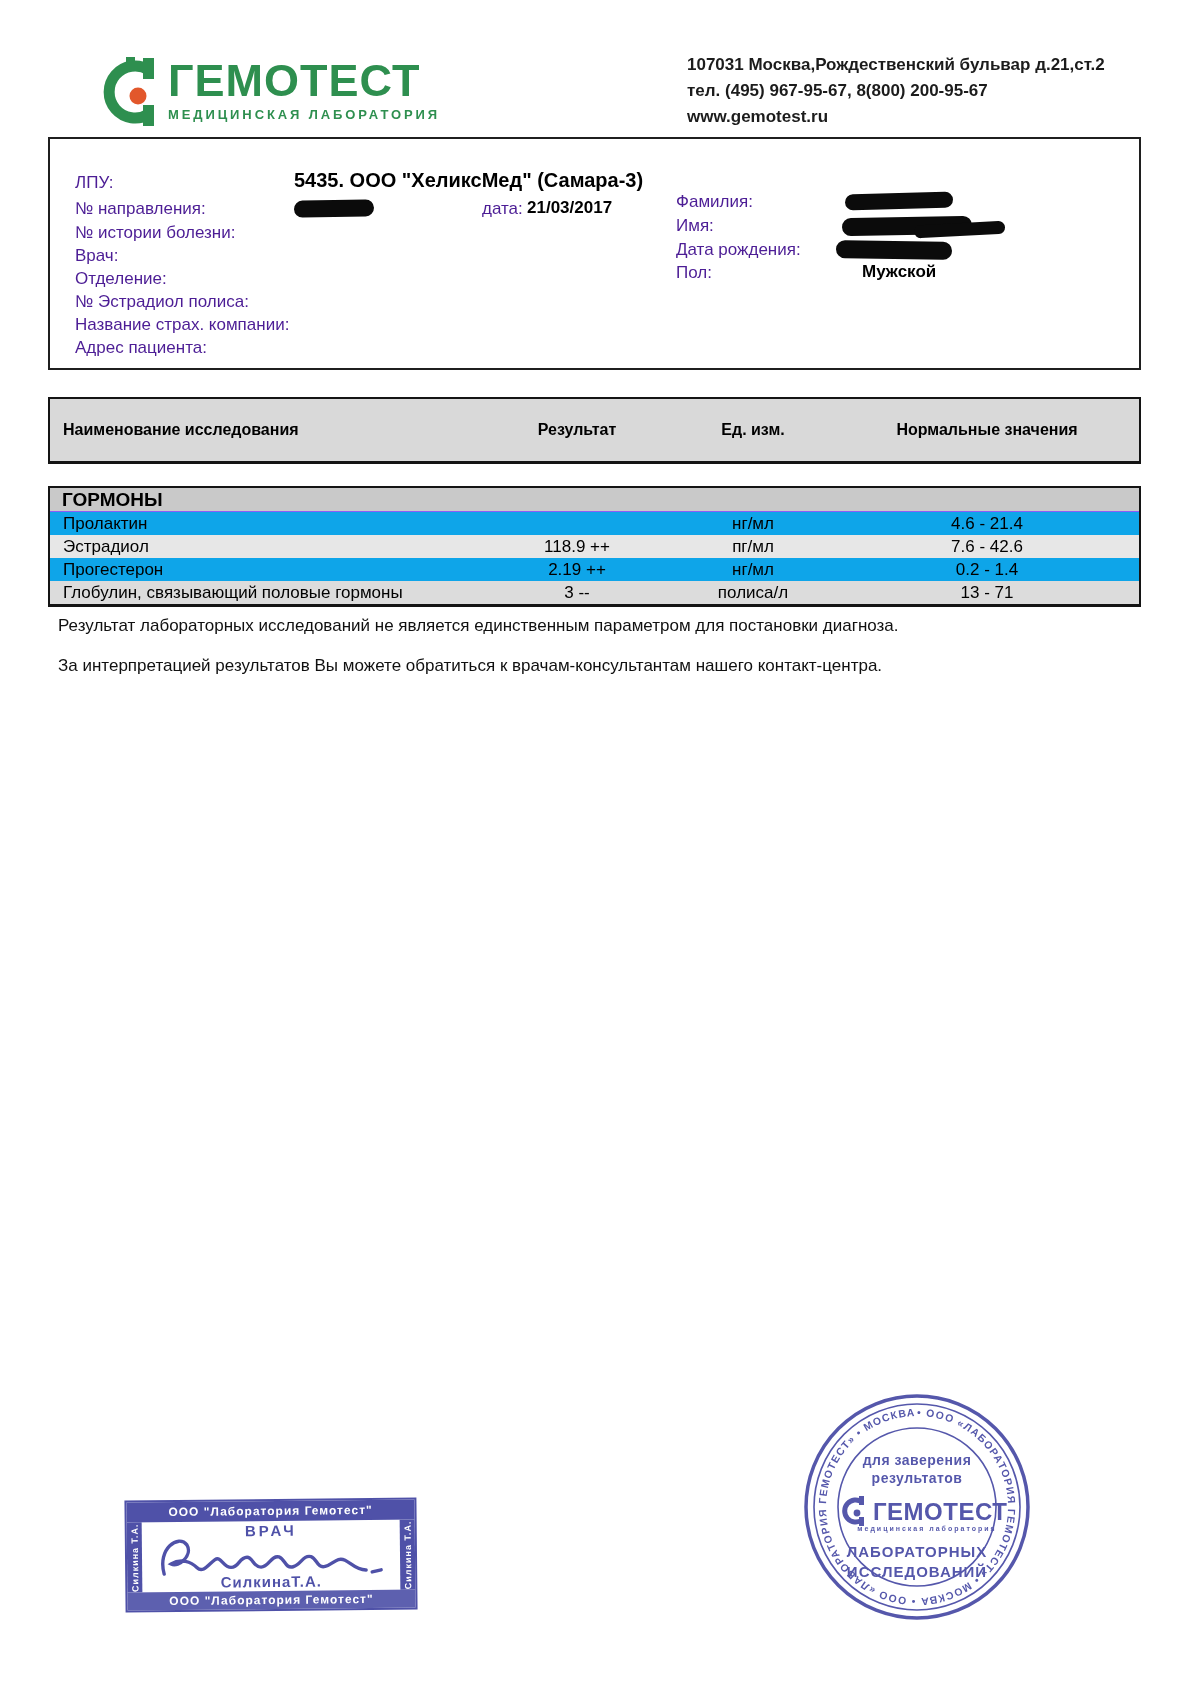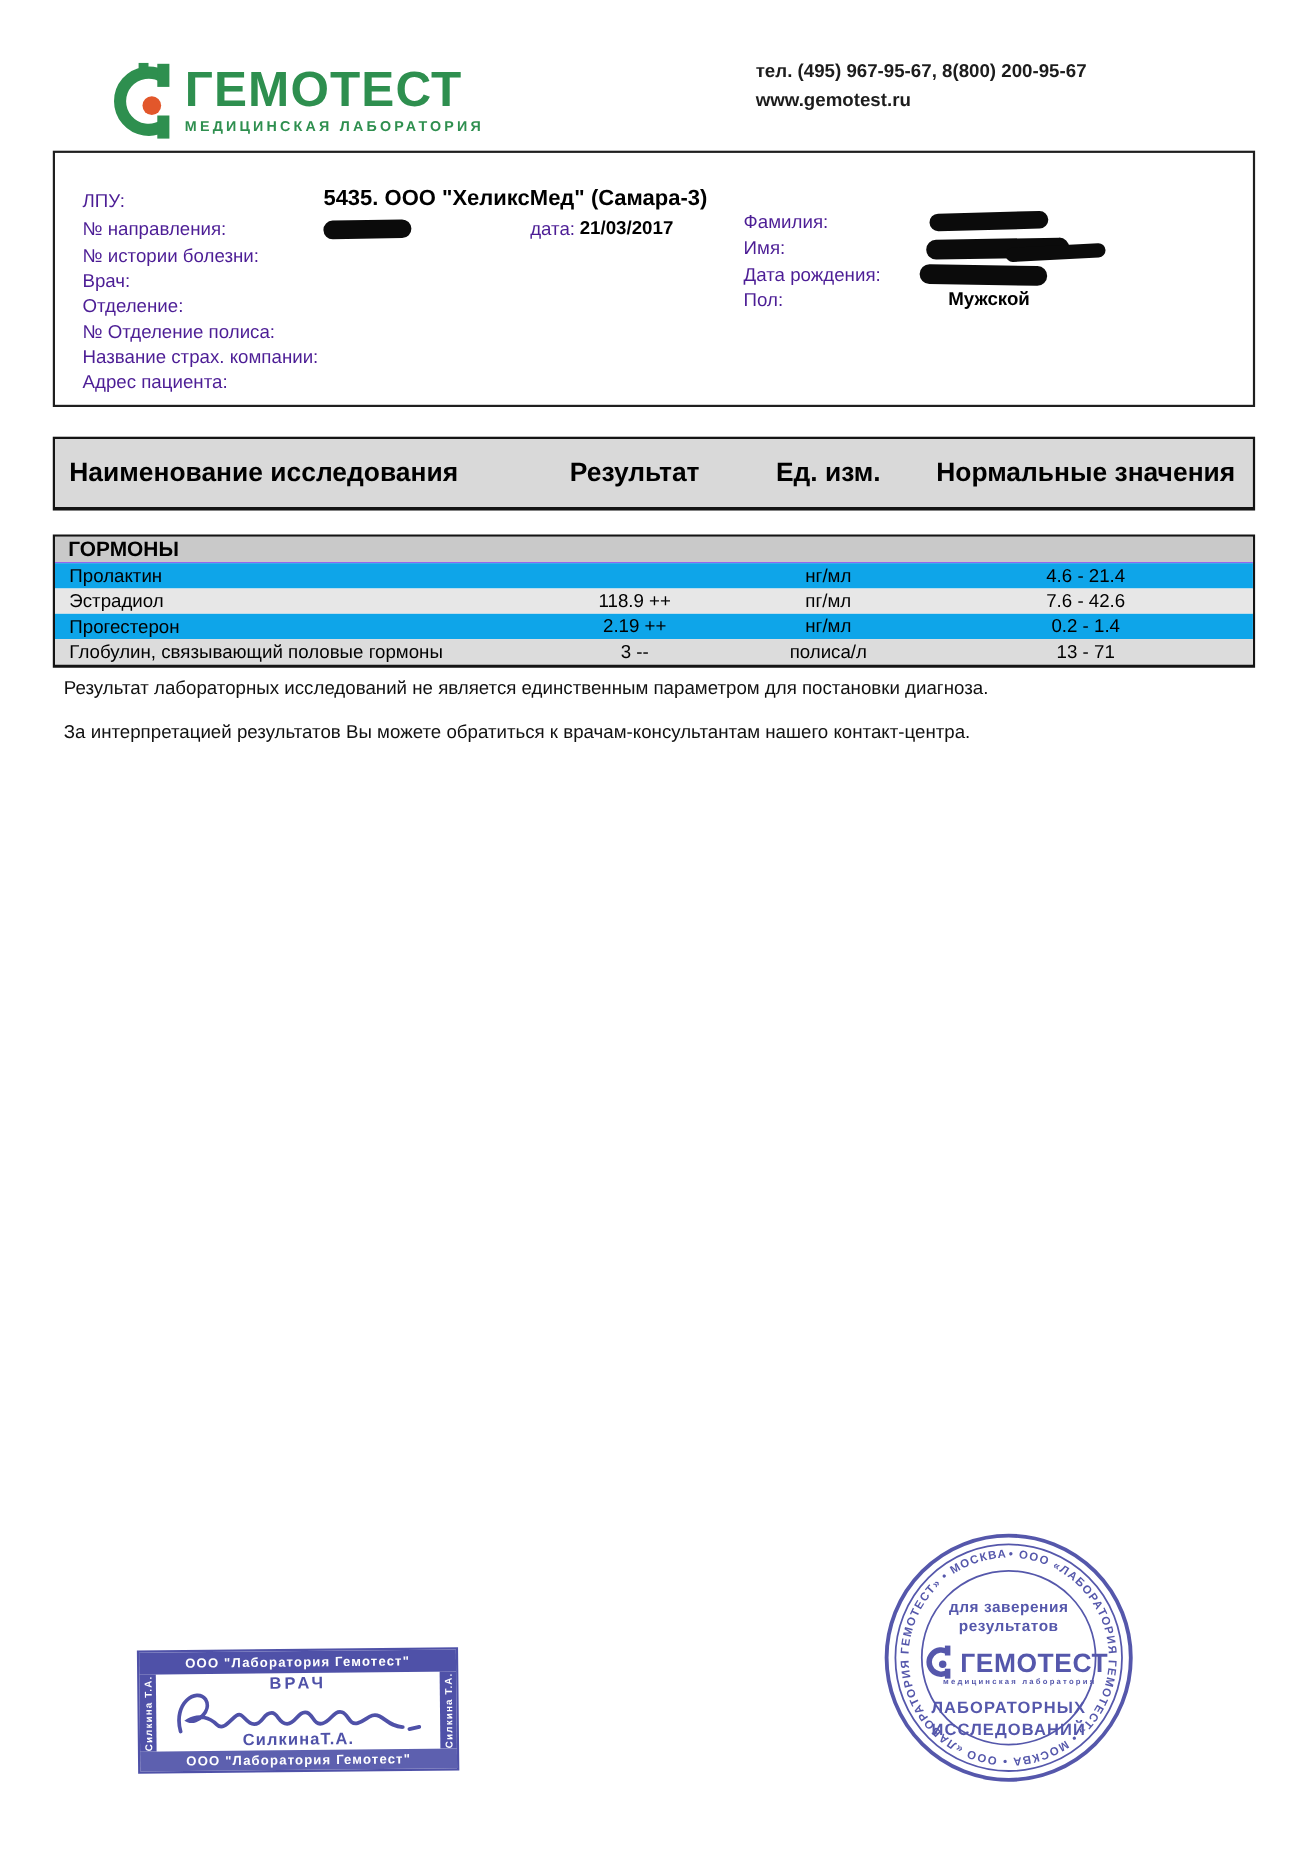--- a/index.html
+++ b/index.html
@@ -20,21 +20,21 @@
   .lbl{font-size:17px;color:#4c1d95;white-space:nowrap;}
   .val-bold{font-weight:bold;color:#000;white-space:nowrap;}
   .redact{background:#0b0b0b;border-radius:9px;}
   .redact.r2:after{content:"";position:absolute;left:55%;top:40%;width:70%;height:70%;
     background:#0b0b0b;border-radius:10px;transform:rotate(-2deg);}
 
   
   .thead{left:48px;top:397px;width:1089px;height:62px;background:#d9d9d9;
     border:2px solid #141414;border-bottom:3px solid #141414;}
   .thead span{position:absolute;top:50%;transform:translateY(-50%);
-    font-weight:bold;font-size:24px;white-space:nowrap;}
+    font-weight:bold;font-size:16px;white-space:nowrap;}
   .thead .cc{transform:translate(-50%,-50%);}
   .tsection{left:48px;top:486px;width:1089px;border:2px solid #141414;border-bottom:3px solid #141414;}
   .sec-title{height:23px;line-height:23px;background:#c9c9c9;border-bottom:1px solid #8b5cf6;
     font-weight:bold;font-size:19px;padding-left:12px;}
   .trow{position:relative;height:23px;line-height:23px;font-size:17px;}
   .trow .c-name{display:inline-block;padding-left:13px;white-space:nowrap;}
   .trow .cc{position:absolute;top:0;transform:translateX(-50%);white-space:nowrap;}
   .bg-w{background:#0ea5e9;}
   .bg-g1{background:#e7e7e7;}
   .bg-g2{background:#dcdcdc;}
@@ -73,38 +73,39 @@
       <rect x="45" y="48" width="11" height="21" fill="#2e8f4f"></rect>
       <rect x="28" y="0" width="9" height="10" fill="#2e8f4f"></rect>
       <circle cx="40" cy="39" r="8.5" fill="#e2572b"></circle>
     </svg>
   </div>
   <div class="abs" style="left:168px;top:58px;">
     <div class="brand-name">ГЕМОТЕСТ</div>
     <div class="brand-tag">МЕДИЦИНСКАЯ ЛАБОРАТОРИЯ</div>
   </div>
   <div class="abs addr" style="left:687px;top:52px;">
+    <div>107031 Москва,Рождественский бульвар д.21,ст.2</div>
     <div>тел. (495) 967-95-67, 8(800) 200-95-67</div>
     <div>www.gemotest.ru</div>
   </div>
 
   <div class="abs info-box"></div>
 
   <span class="abs lbl" style="left:75px;top:173px;">ЛПУ:</span>
   <span class="abs val-bold" style="left:294px;top:169px;font-size:20px;">5435. ООО "ХеликсМед" (Самара-3)</span>
 
   <span class="abs lbl" style="left:75px;top:199px;">№ направления:</span>
   <div class="abs redact" style="left:294px;top:200px;width:80px;height:17px;transform:rotate(-1deg);"></div>
   <span class="abs lbl" style="left:482px;top:199px;">дата:</span>
   <span class="abs lbl val-bold" style="left:527px;top:198px;">21/03/2017</span>
 
   <span class="abs lbl" style="left:75px;top:223px;">№  истории болезни:</span>
   <span class="abs lbl" style="left:75px;top:246px;">Врач:</span>
   <span class="abs lbl" style="left:75px;top:269px;">Отделение:</span>
-  <span class="abs lbl" style="left:75px;top:292px;">№ Отделение полиса:</span>
+  <span class="abs lbl" style="left:75px;top:292px;">№ Эстрадиол полиса:</span>
   <span class="abs lbl" style="left:75px;top:315px;">Название страх. компании:</span>
   <span class="abs lbl" style="left:75px;top:338px;">Адрес пациента:</span>
 
   <span class="abs lbl" style="left:676px;top:192px;">Фамилия:</span>
   <div class="abs redact" style="left:845px;top:193px;width:108px;height:16px;transform:rotate(-1.5deg);"></div>
 
   <span class="abs lbl" style="left:676px;top:216px;">Имя:</span>
   <div class="abs redact r2" style="left:842px;top:217px;width:130px;height:18px;transform:rotate(-1deg);"></div>
 
   <span class="abs lbl" style="left:676px;top:240px;">Дата рождения:</span>

